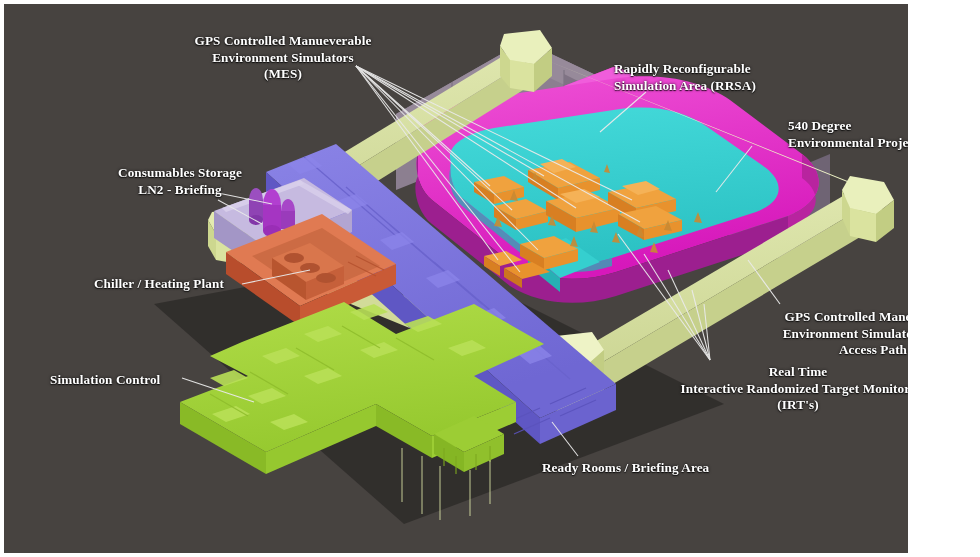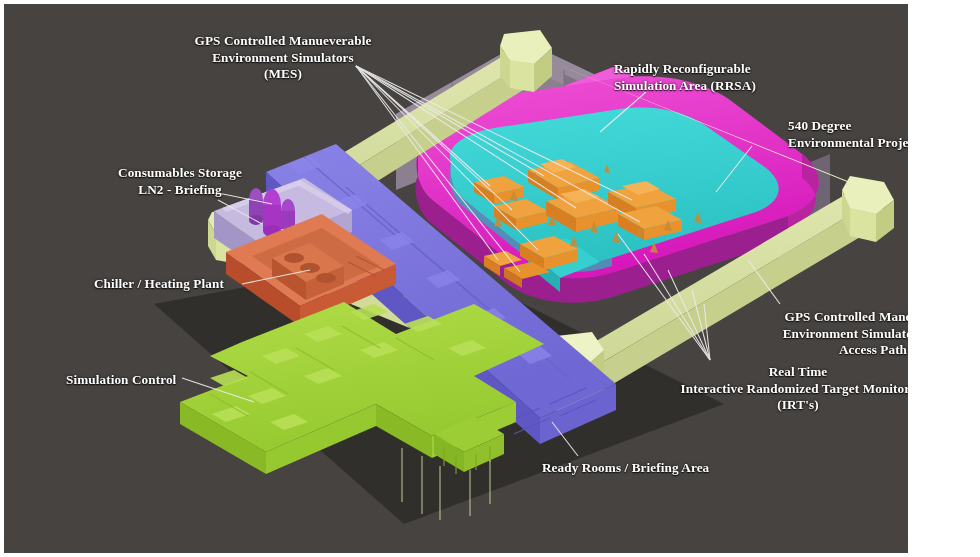--- a/index.html
+++ b/index.html
@@ -381,21 +381,21 @@
 
     <div class="lbl c" style="left:76px;top:161px;width:200px;">Consumables Storage
 LN2 - Briefing</div>
 
     <div class="lbl l" style="left:84px;top:272px;width:190px;margin-left:6px;">Chiller / Heating Plant</div>
 
     <div class="lbl c" style="left:760px;top:305px;width:218px;">GPS Controlled Maneuverable
 Environment Simulator  (MES)
 Access Path</div>
 
-    <div class="lbl l" style="left:62px;top:368px;width:170px;">Simulation Control</div>
+    <div class="lbl l" style="left:46px;top:368px;width:170px;">Simulation Control</div>
 
     <div class="lbl c" style="left:659px;top:360px;width:270px;">Real Time
 Interactive Randomized Target Monitors
 (IRT's)</div>
 
     <div class="lbl l" style="left:523px;top:456px;width:230px;padding-left:15px;">Ready Rooms / Briefing Area</div>
 
   </div>
 </div>
 

